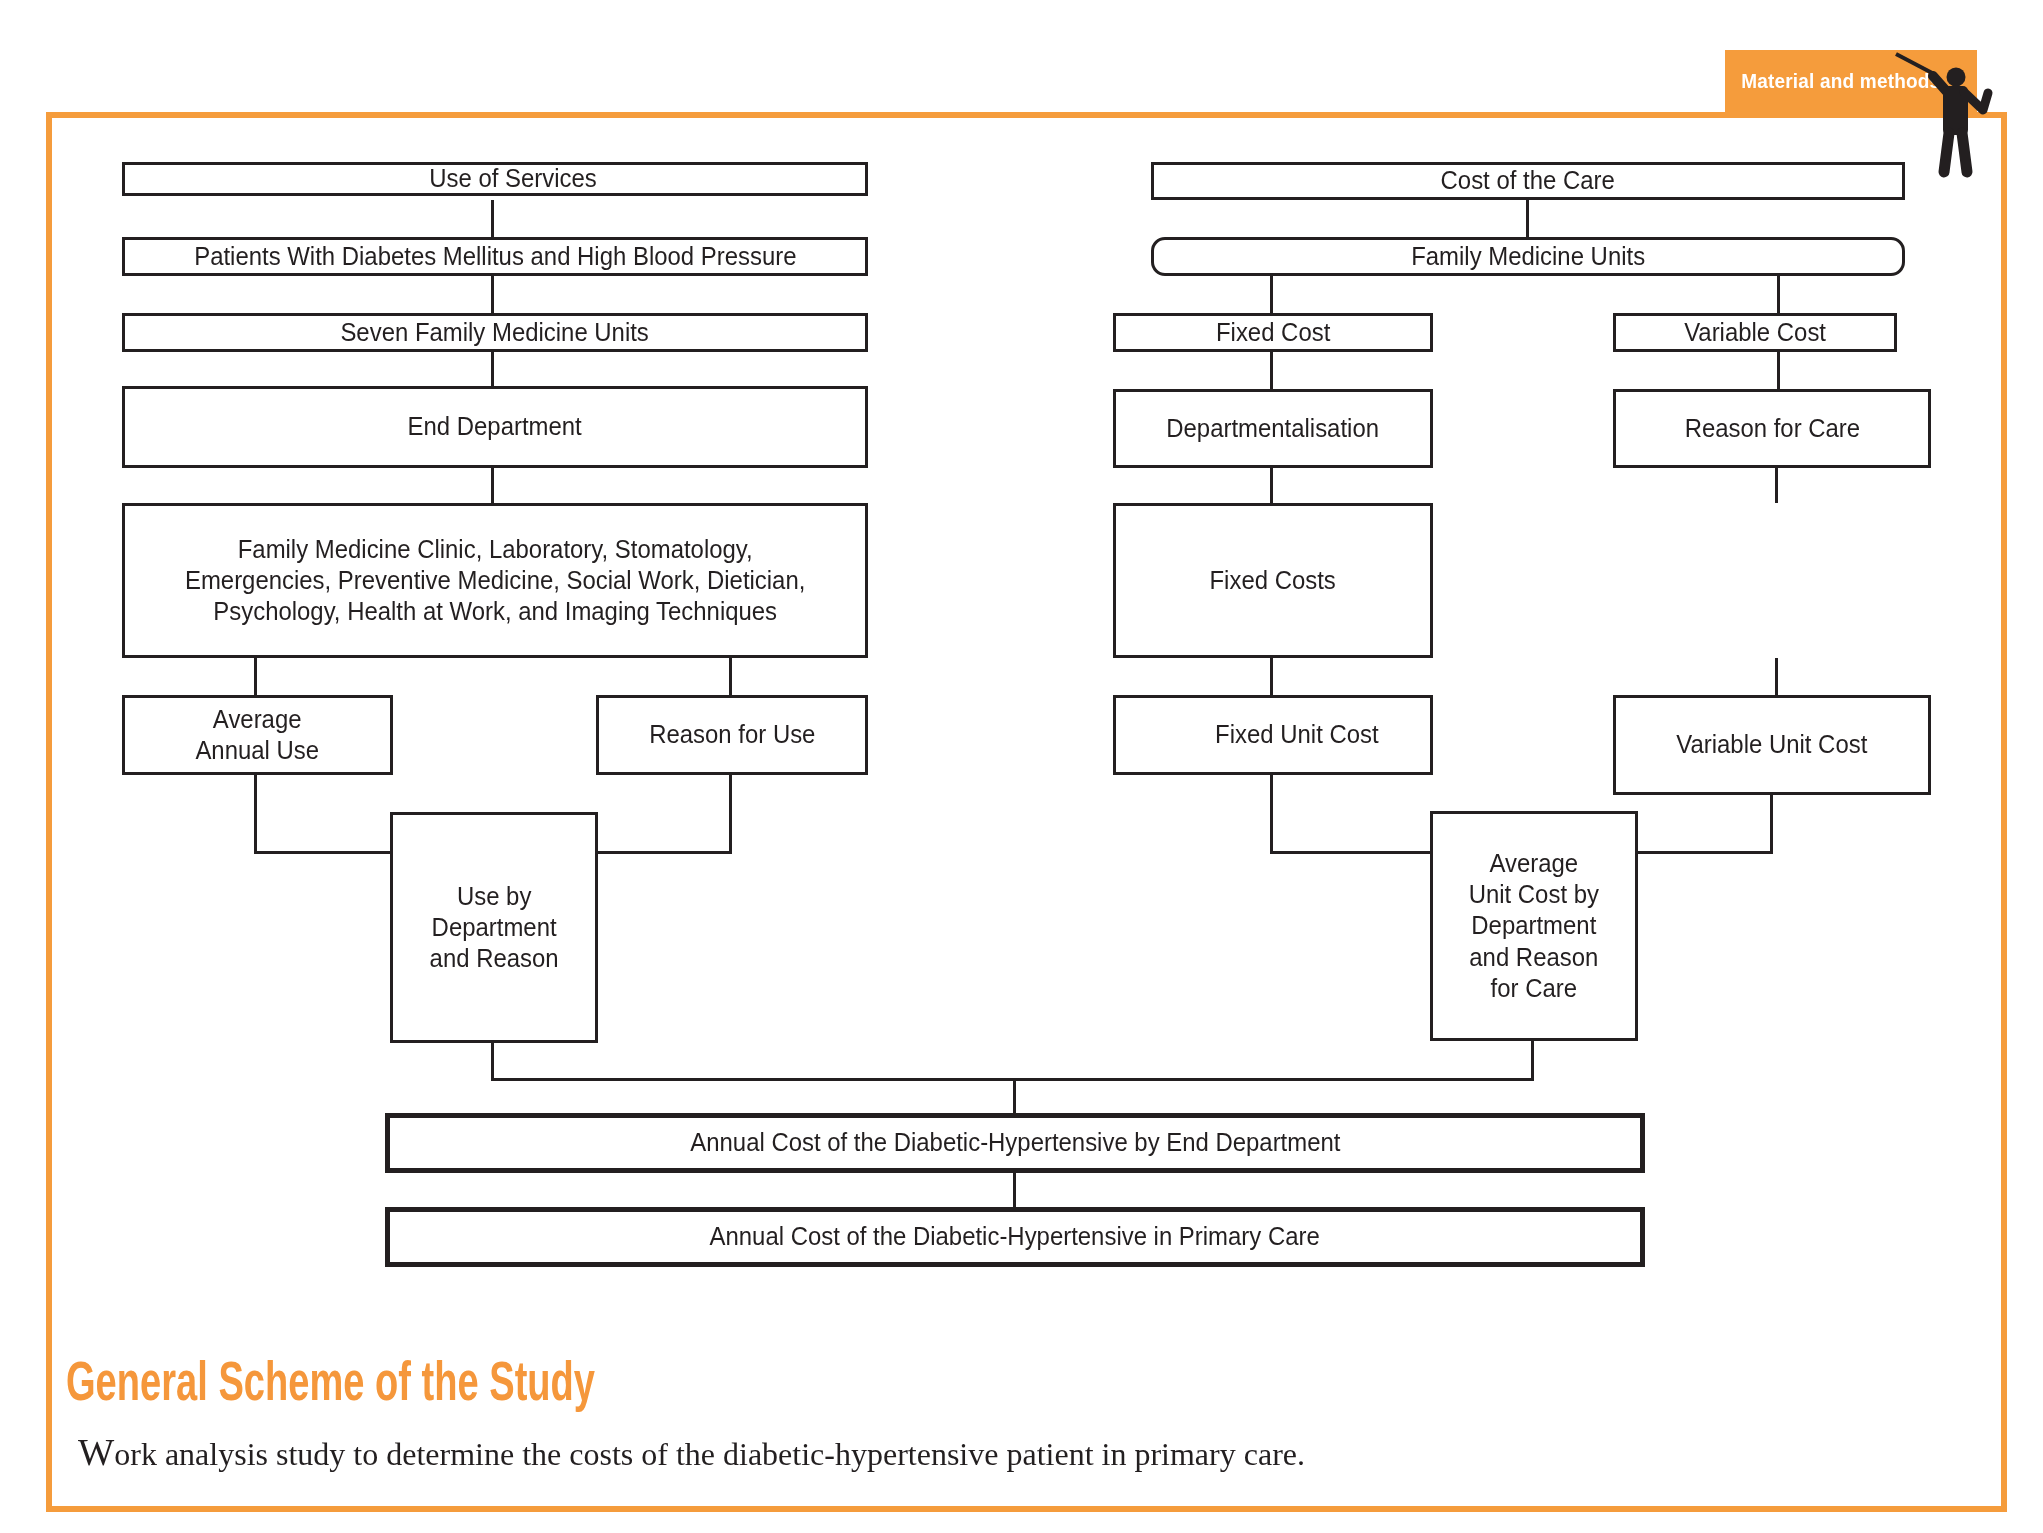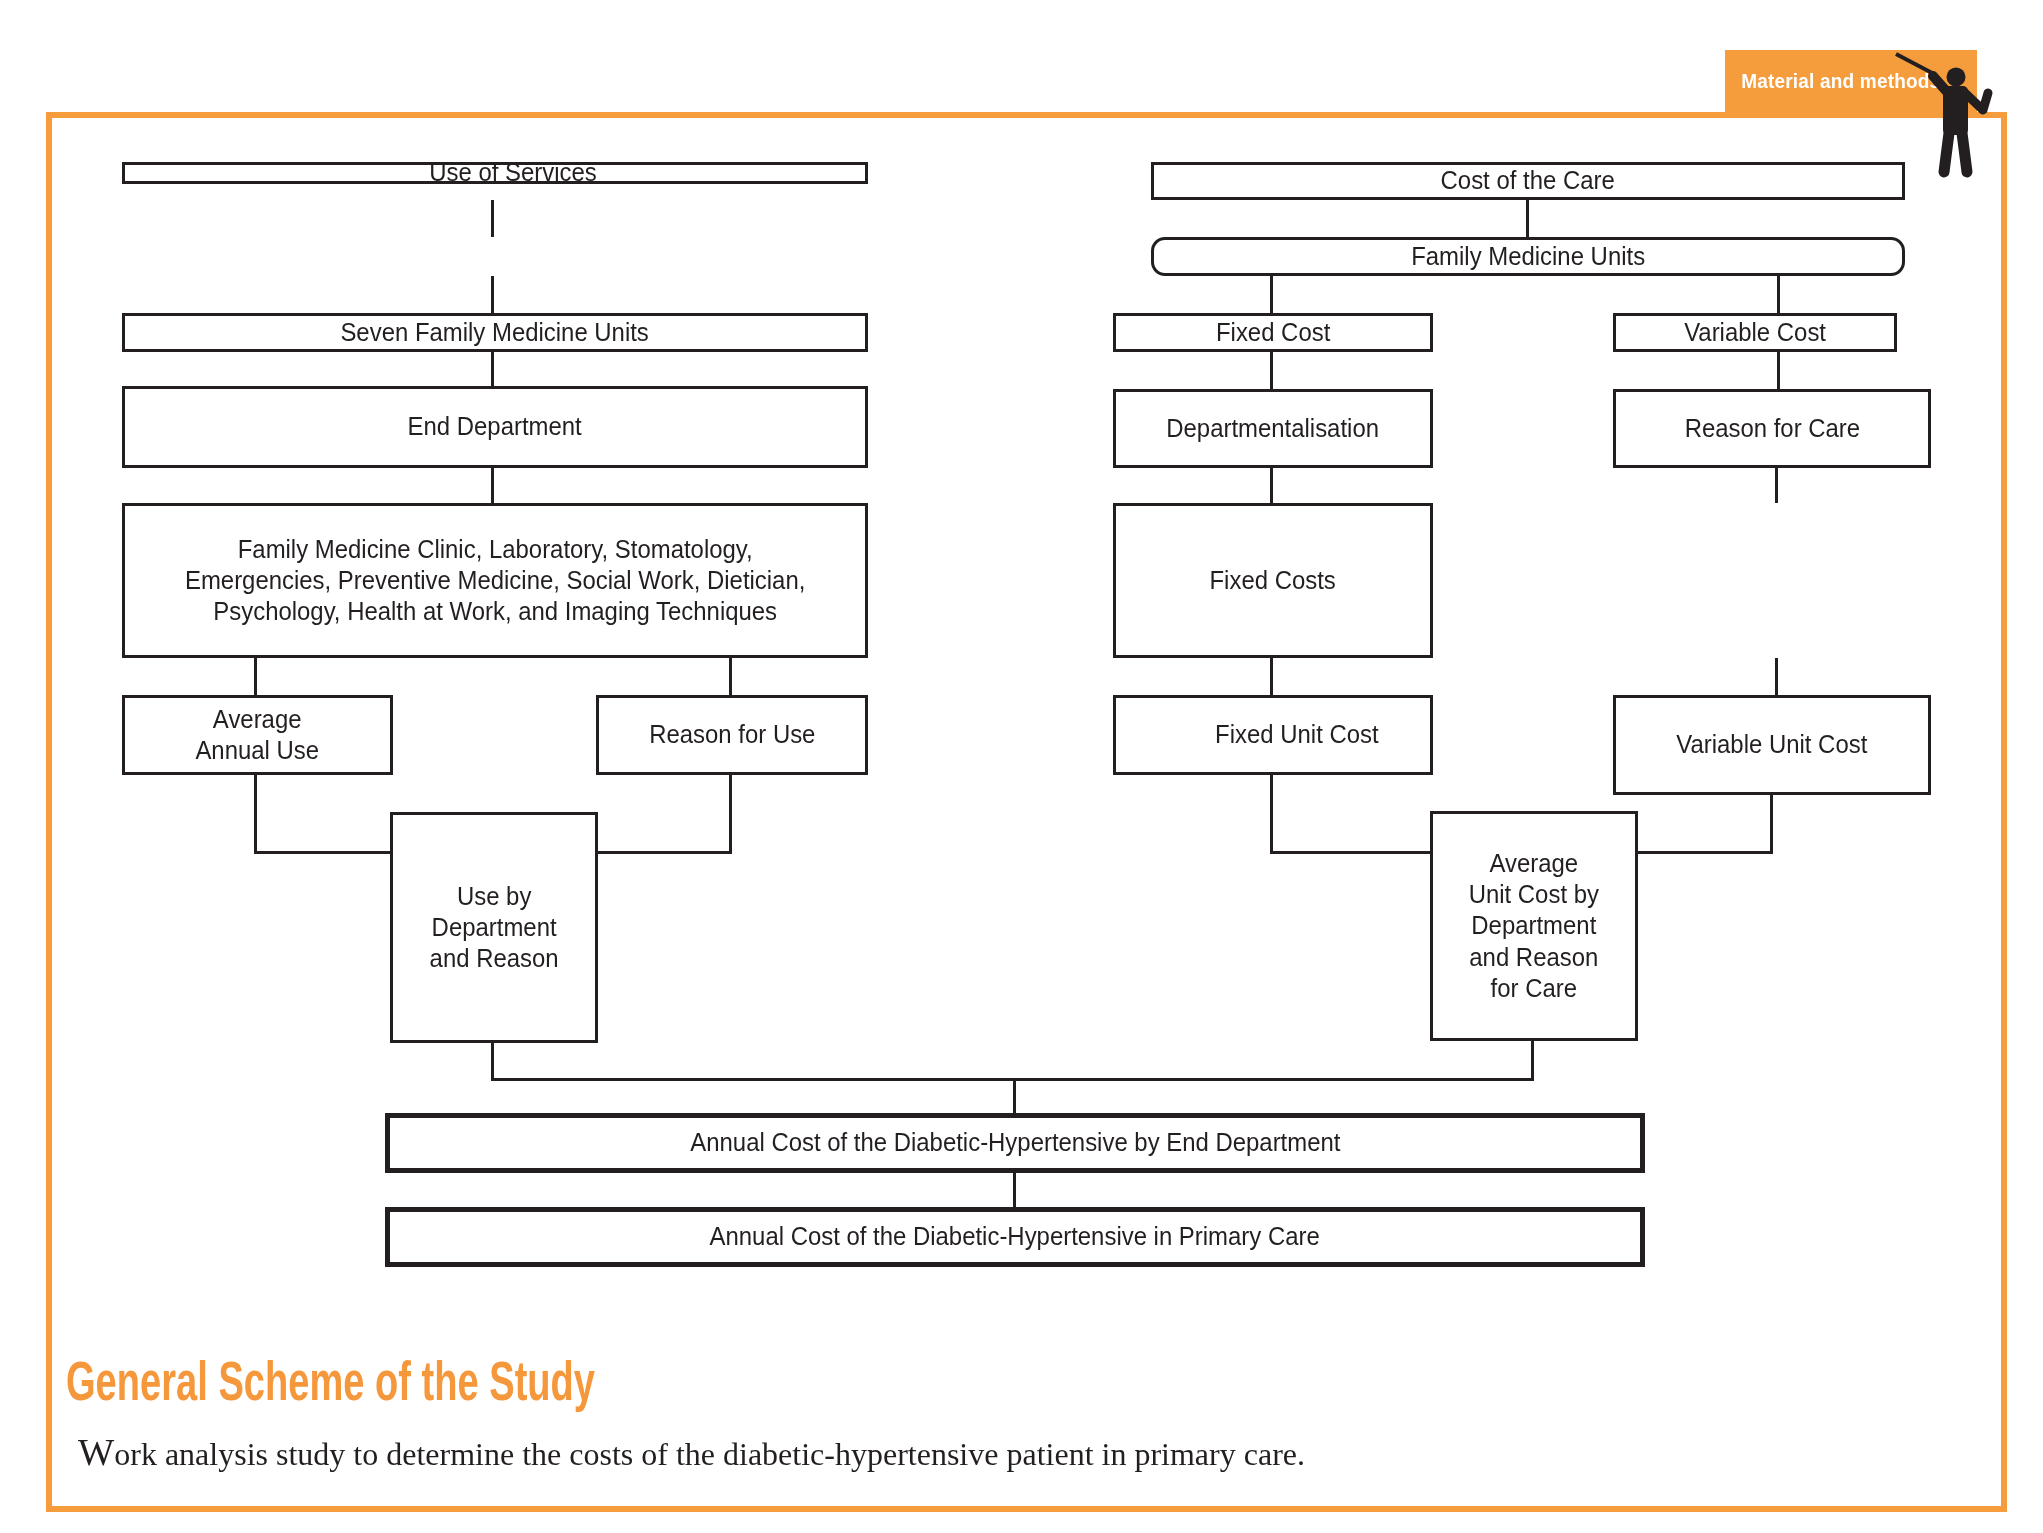--- a/index.html
+++ b/index.html
@@ -51,22 +51,25 @@
   <svg class="presenter" viewBox="0 0 125 135">
     <line x1="16" y1="8" x2="56" y2="29" stroke="#231F20" stroke-width="4"></line>
     <circle cx="76" cy="31" r="9.5" fill="#231F20"></circle>
     <line x1="68" y1="47" x2="53" y2="30" stroke="#231F20" stroke-width="10" stroke-linecap="round"></line>
     <rect x="63" y="40" width="25" height="49" rx="5" fill="#231F20"></rect>
     <path d="M84 46 L103 64 L108 47" fill="none" stroke="#231F20" stroke-width="9" stroke-linecap="round" stroke-linejoin="round"></path>
     <line x1="69" y1="87" x2="64" y2="126" stroke="#231F20" stroke-width="11" stroke-linecap="round"></line>
     <line x1="82" y1="87" x2="87" y2="126" stroke="#231F20" stroke-width="11" stroke-linecap="round"></line>
   </svg>
 
-  <div class="bx" style="left:122px;top:162px;width:746px;height:22px;padding-left:36px;">
+  <div class="bx" style="left:122px;top:162px;width:746px;height:34px;padding-left:36px;">
       <span class="t">Use of Services</span>
+    </div>
+  <div class="bx" style="left:122px;top:237px;width:746px;height:39px;">
+      <span class="t">Patients With Diabetes Mellitus and High Blood Pressure</span>
     </div>
   <div class="bx" style="left:122px;top:313px;width:746px;height:39px;">
       <span class="t">Seven Family Medicine Units</span>
     </div>
   <div class="bx" style="left:122px;top:386px;width:746px;height:82px;">
       <span class="t">End Department</span>
     </div>
   <div class="bx" style="left:122px;top:503px;width:746px;height:155px;">
       <span class="t">Family Medicine Clinic, Laboratory, Stomatology,
 Emergencies, Preventive Medicine, Social Work, Dietician,

